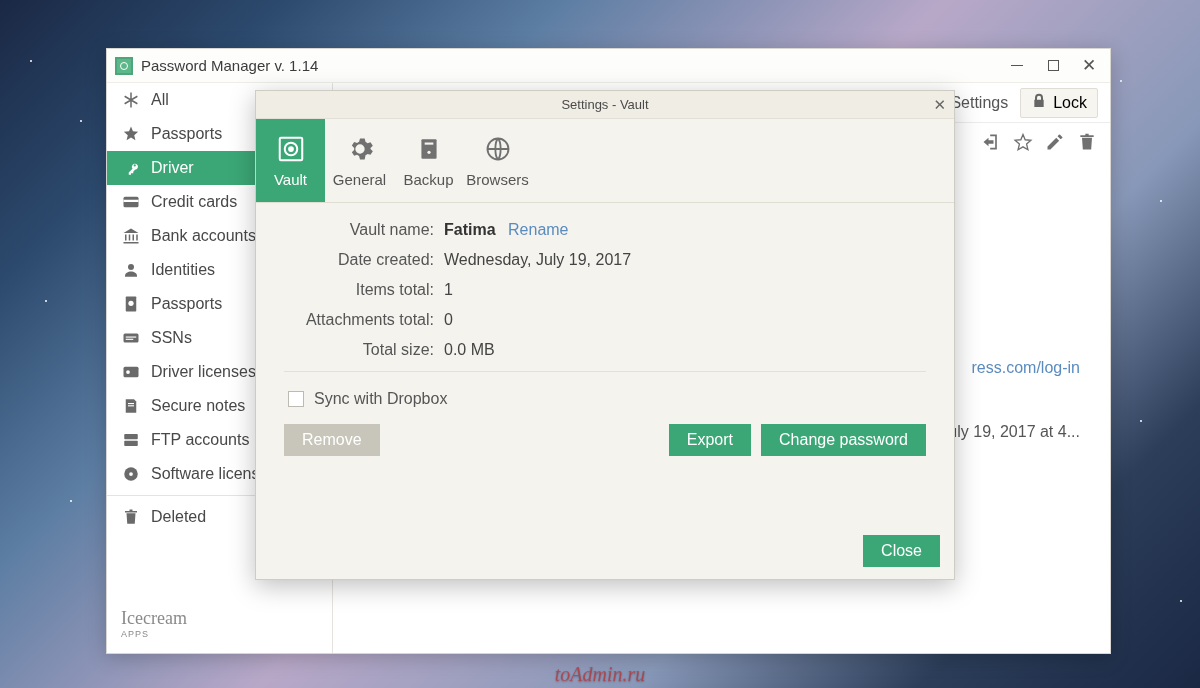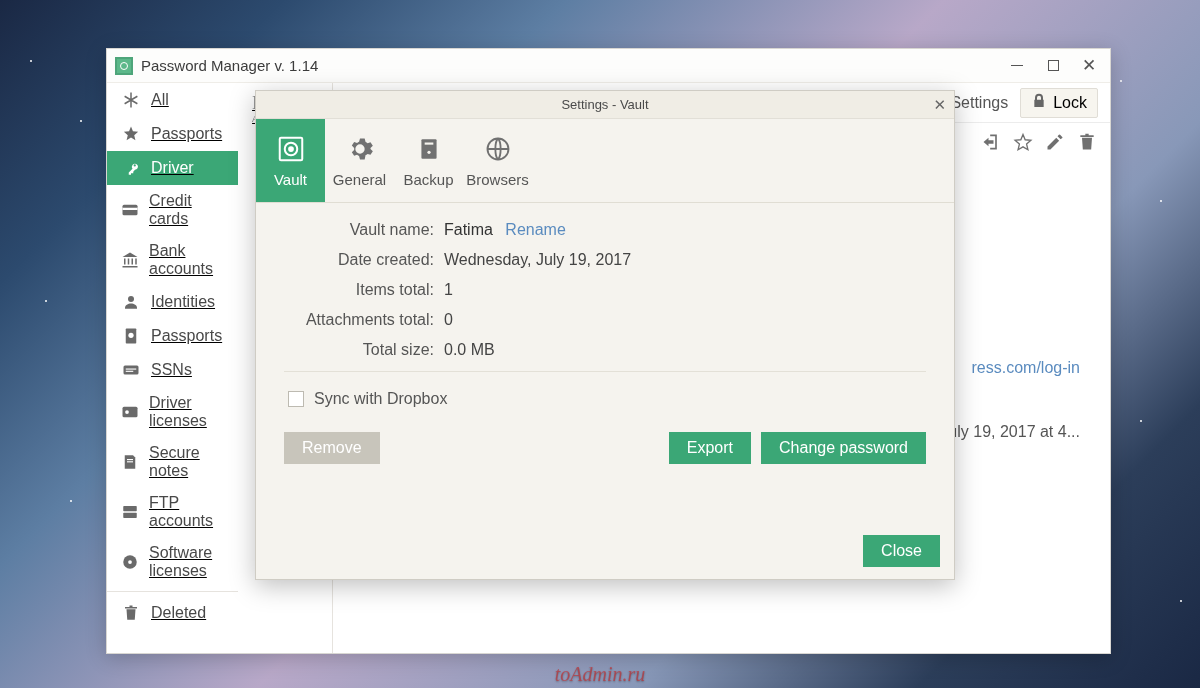--- a/index.html
+++ b/index.html
@@ -30,21 +30,21 @@
 .app-icon { width:18px; height:18px; background:#5cb88a; border:2px solid #4ea57a; margin-right:8px; position:relative; }
 .app-icon::after { content:""; position:absolute; inset:3px; border:1.5px solid #fff; border-radius:50%; }
 .titlebar-title { font-size:15px; color:#3c3c3c; }
 .win-controls { margin-left:auto; display:flex; gap:22px; align-items:center; padding-right:6px; }
 .win-btn { width:14px; height:14px; display:flex; align-items:center; justify-content:center; color:#555; cursor:pointer; }
 .win-min { width:12px; height:1.5px; background:#555; }
 .win-max { width:11px; height:11px; border:1.5px solid #555; }
 .win-close { font-size:17px; line-height:1; }
 
 .main-body { display:flex; height:calc(100% - 34px); }
-.sidebar { width:226px; background:#fff; border-right:1px solid #e6e3de; display:flex; flex-direction:row;text-decoration:underline; }
+.sidebar { width:226px; background:#fff; border-right:1px solid #e6e3de; display:flex; flex-direction:column; }
 .sidebar-list { flex:1; }
 .sidebar-item { display:flex; align-items:center; gap:10px; padding:7px 14px; font-size:16px; color:#484848; cursor:pointer; }
 .sidebar-item.active { background:#3ba776; color:#fff; }
 .sidebar-item.active .sb-icon svg { fill:#fff; }
 .sb-icon { width:20px; height:20px; display:flex; align-items:center; justify-content:center; }
 .sb-icon svg { fill:#6a6a6a; }
 .sidebar-divider { height:1px; background:#e6e3de; margin:4px 0; }
 .brand { padding:10px 14px 14px; color:#8a8a8a; font-family: cursive; font-size:18px; }
 .brand small { display:block; font-size:9px; letter-spacing:1px; font-family:Arial; }
 
@@ -66,26 +66,26 @@
 .modal-titlebar { height:28px; background:#f0ede5; border-bottom:1px solid #e2dfd7; display:flex; align-items:center; justify-content:center; position:relative; font-size:13px; color:#4a4a4a; }
 .modal-close { position:absolute; right:8px; top:5px; font-size:15px; color:#666; cursor:pointer; }
 .modal-tabs { height:84px; display:flex; background:#f5f3ee; border-bottom:1px solid #e0ddd3; }
 .modal-tab { width:69px; display:flex; flex-direction:column; align-items:center; justify-content:center; gap:6px; font-size:15px; color:#555; cursor:pointer; }
 .modal-tab.active { background:#3ba776; color:#fff; }
 .modal-tab .tab-icon { width:32px; height:32px; display:flex; align-items:center; justify-content:center; }
 .modal-body { padding:18px 28px; }
 .field-row { display:flex; margin-bottom:12px; font-size:16px; }
 .field-label { width:160px; text-align:right; color:#555; padding-right:10px; }
 .field-value { color:#444; }
-.field-value .bold { font-weight:400; color:#333;text-align:right; }
+.field-value .bold { font-weight:700; color:#333;text-align:right; }
 .rename-link { color:#5a8bbf; margin-left:8px; cursor:pointer; }
 .modal-sep { height:1px; background:#e3e0d7; margin-top:4px; margin-bottom:18px; }
 .checkbox-row { display:flex; align-items:center; gap:10px; font-size:16px; color:#555; margin-left:4px; }
 .checkbox { width:16px; height:16px; border:1px solid #bdbab1; background:#fff; }
-.modal-btn-row { display:flex; gap:10px; margin-top:24px; }
+.modal-btn-row { display:flex; gap:10px; margin-top:16px; }
 .btn { padding:7px 18px; font-size:16px; cursor:pointer; border:none; color:#fff; background:#3ba776; }
 .btn.disabled { background:#c8c5bb; color:#fff; cursor:default; }
 .push-right { margin-left:auto; }
 .modal-footer { position:absolute; bottom:12px; right:14px;margin-left:31px; }
 
 .watermark { position:absolute; left:50%; bottom:2px; transform:translateX(-50%); color:rgba(200,40,40,0.6); font-size:20px; font-style:italic; font-family:Georgia, serif; pointer-events:none; text-shadow:0 1px 2px rgba(0,0,0,0.3); }
 </style>
 </head>
 <body>
 <div class="nebula"></div>

